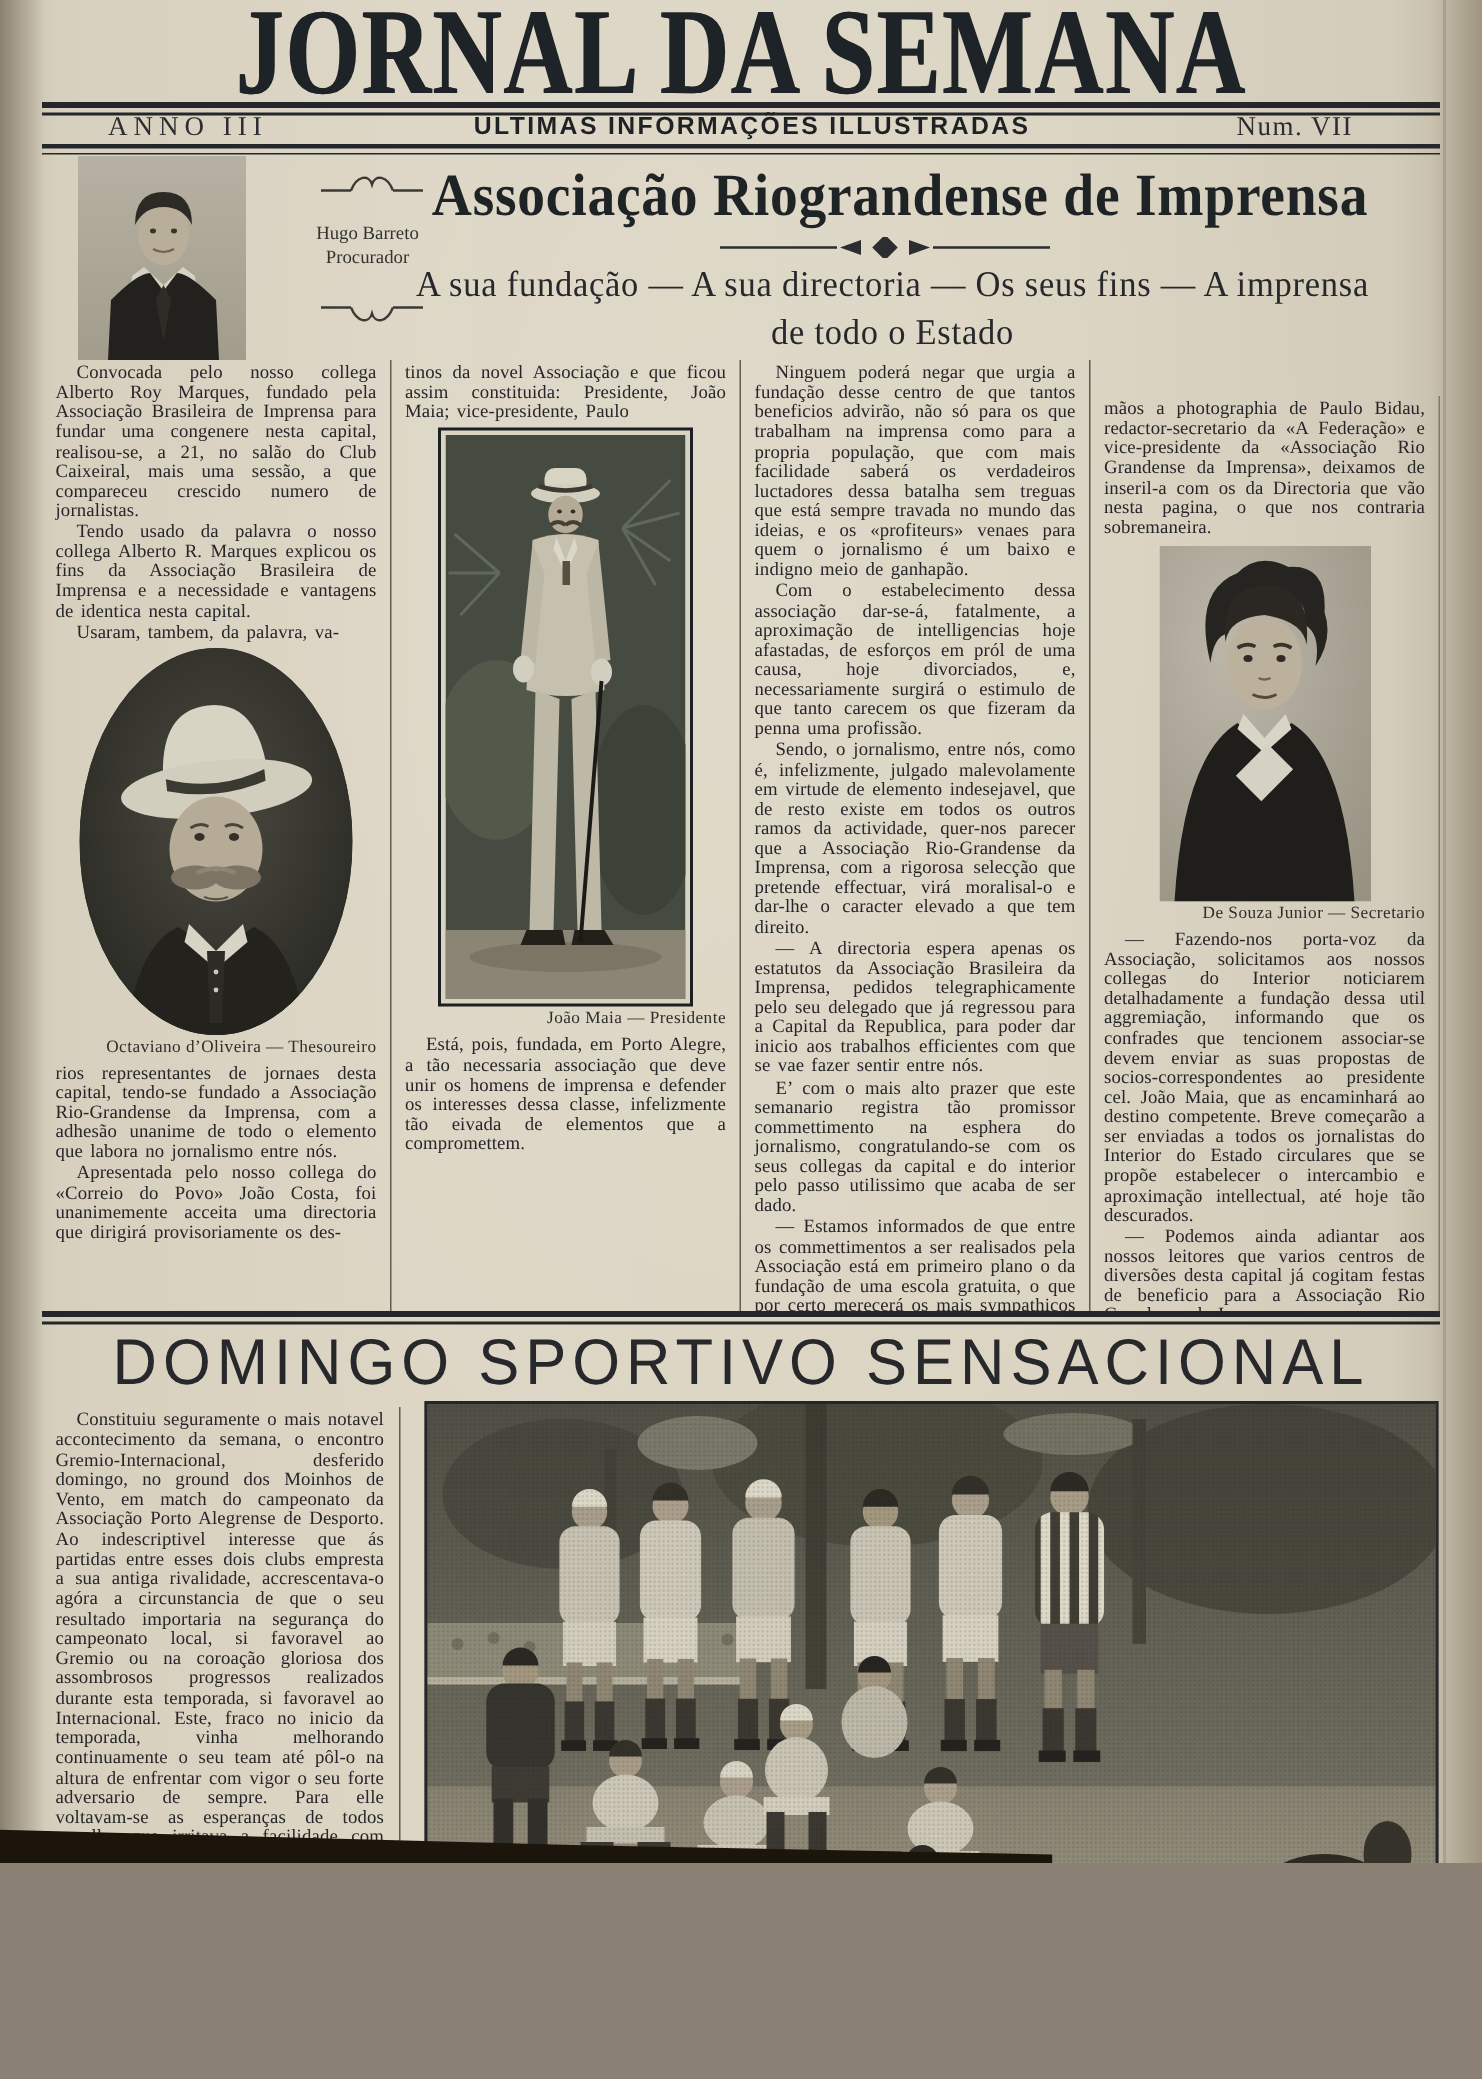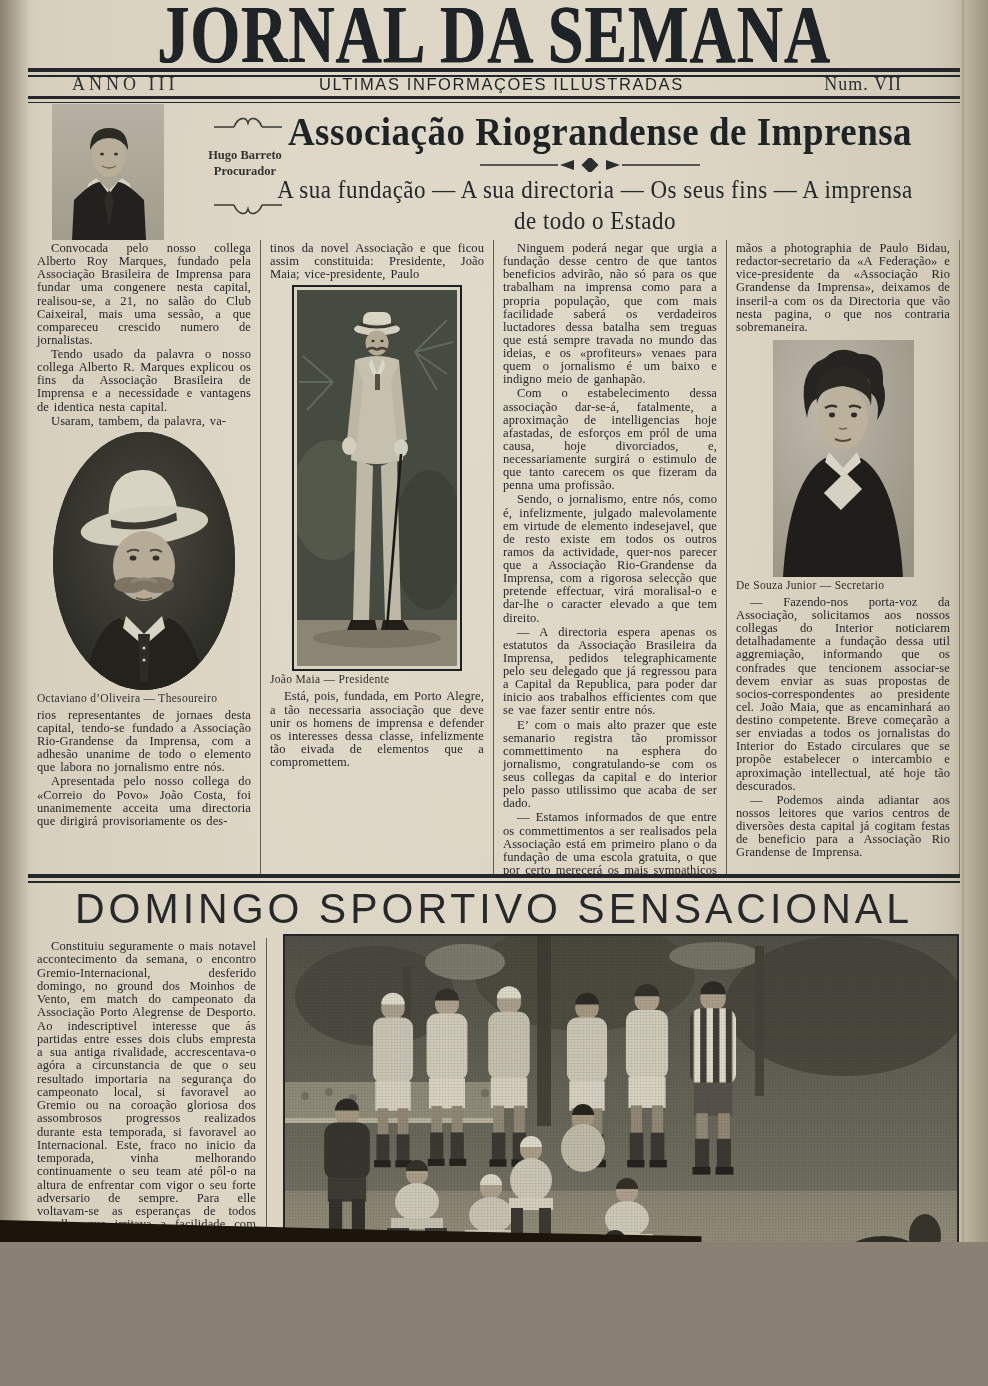--- a/index.html
+++ b/index.html
@@ -27,46 +27,46 @@
     transform:scaleY(1.28);transform-origin:top center;
     text-shadow:.6px 0 0 #1d2326;}
   .drule{position:absolute;left:28px;width:932px;border-top:4px solid #23262a;}
   .drule::after{content:"";display:block;height:2px;background:#23262a;margin-top:3px;}
   .rule-a{top:68px;}
   .rule-b{top:96px;border-top-width:3px;}
   .rule-b::after{height:1px;}
   .infobar{position:absolute;left:26px;top:73px;width:932px;height:22px;
     display:flex;align-items:center;justify-content:space-between;}
   .anno{font-size:18px;letter-spacing:4px;padding-left:46px;color:#2b2d30;}
-  .tagline{font-family:"Liberation Sans",sans-serif;font-weight:400;font-size:16.5px;
+  .tagline{font-family:"Liberation Sans",sans-serif;font-weight:700;font-size:16.5px;
     letter-spacing:1.6px;color:#1f2225;}
   .num{font-size:18px;letter-spacing:1px;padding-right:56px;color:#2b2d30;}
 
   
   .hdr-portrait{position:absolute;left:52px;top:104px;width:112px;height:136px;overflow:hidden;}
   .hdr-orn{position:absolute;left:212px;width:72px;height:24px;}
   .hdr-caption{position:absolute;left:170px;top:148px;width:150px;text-align:center;
-    font-size:12.5px;line-height:1.25;color:#33342f;font-weight:bold;}
+    font-size:12.5px;line-height:1.25;color:#33342f;}
   .headline{position:absolute;left:260px;top:108px;width:680px;text-align:center;
     font-size:37px;font-weight:700;color:#1e2326;letter-spacing:.5px;
     transform:scaleY(1.08);transform-origin:top center;}
   .divider{position:absolute;left:480px;top:158px;width:220px;height:14px;}
   .subhead{position:absolute;left:230px;top:176px;width:730px;text-align:center;
     font-size:23px;color:#26282b;letter-spacing:.5px;line-height:1.3;
     transform:scaleY(1.05);}
   
   .columns{position:absolute;left:28px;top:240px;width:932px;height:636px;
     display:grid;grid-template-columns:233px 233px 233px 233px;}
   .col{padding:2px 9px 0 9px;border-right:1px solid rgba(42,42,36,.7);overflow:hidden;}
-  .col:last-child{border-right:1px solid rgba(42,42,36,.45);}
+  .col:last-child{border-right:1px solid rgba(42,42,36,.45);margin-top:24px;}
   .col p{margin:0 0 1px 0;font-size:12.5px;line-height:1.05;text-align:justify;
     text-indent:14px;word-spacing:1.6px;letter-spacing:.1px;color:#26262a;}
   .col p.noind{text-indent:0;}
   .photo-wrap{margin:6px auto 3px auto;}
-  .caption{font-size:11.5px;text-align:left;margin:2px 0 5px 0;color:#2e2f2b;
+  .caption{font-size:11.5px;text-align:right;margin:2px 0 5px 0;color:#2e2f2b;
     letter-spacing:.3px;}
   .oval{width:182px;height:258px;border-radius:50%;overflow:hidden;margin:4px auto 2px auto;
     background:#30302a;}
   .framed{border:2px solid #1d2022;background:#d9d3c2;padding:3px;width:160px;margin:4px auto 2px auto;}
   .plain-photo{width:141px;margin:6px auto 2px auto;}
 
   
   .rule-c{top:874px;}
   .sports-head{position:absolute;left:0;top:884px;width:988px;text-align:center;
     font-family:"Liberation Sans",sans-serif;font-size:41px;font-weight:400;

